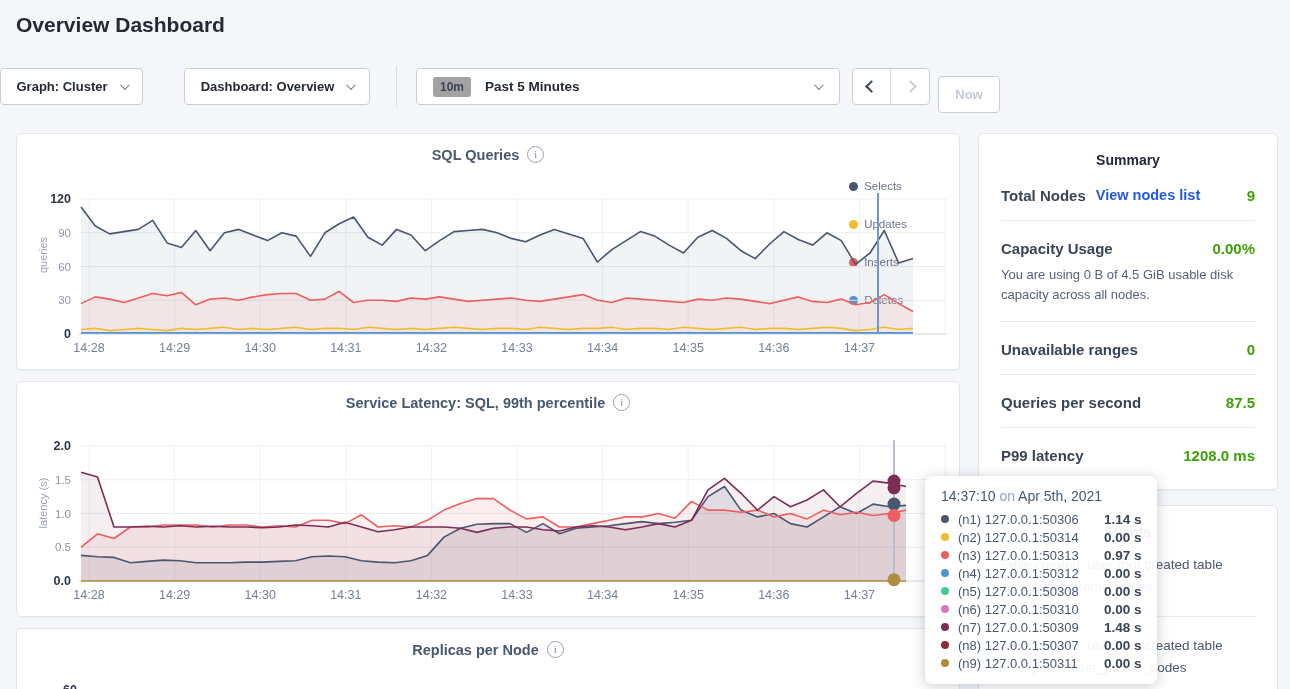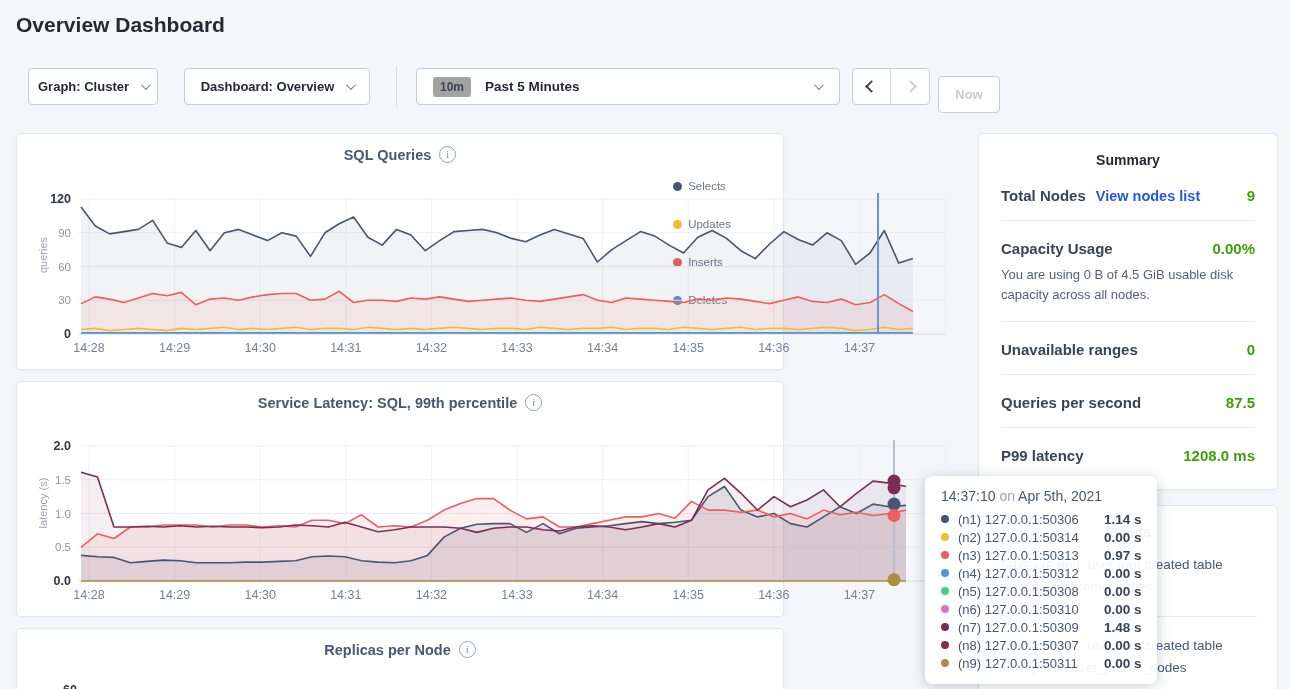--- a/index.html
+++ b/index.html
@@ -5,56 +5,56 @@
   * { margin:0; padding:0; box-sizing:border-box; }
   html,body { width:1290px; height:689px; overflow:hidden; }
   body { font-family:"Liberation Sans","DejaVu Sans",sans-serif; background:#f4f6fa; position:relative; color:#242a35; }
   .abs { position:absolute; }
 
   
   .page-title { left:16px; top:13px; font-size:21px; font-weight:600; color:#242a35; }
   .ctl { height:37px; top:68px; background:#fff; border:1px solid #c7cdd8; border-radius:4px; display:flex; align-items:center; cursor:pointer; }
   .ctl .lbl { font-size:13px; font-weight:700; color:#242a35; }
   .chev { width:7px; height:7px; border-right:1.6px solid #707a8c; border-bottom:1.6px solid #707a8c; transform:rotate(45deg) translateY(-2px); display:inline-block; }
-  .dd-graph { left:28px; width:130px; justify-content:center; gap:12px; }
+  .dd-graph { left:0; width:143px; justify-content:center; gap:12px; }
   .dd-dash  { left:184px; width:186px; justify-content:center; gap:12px; }
   .vdiv { left:396px; top:66px; width:1px; height:41px; background:#d8dce3; }
   .timesel { left:416px; width:424px; padding:0 16px; }
   .timesel .badge { background:#a3a3a3; border-radius:3px; font-size:12px; font-weight:700; color:#394455; padding:3px 7px; margin-right:14px; }
   .timesel .lbl { font-size:13.5px; }
   .timesel .chev { position:absolute; right:18px; }
   .navgrp { left:852px; top:68px; width:78px; height:37px; background:#fff; border:1px solid #c7cdd8; border-radius:4px; display:flex; }
   .navbtn { width:50%; display:flex; align-items:center; justify-content:center; cursor:pointer; }
   .navbtn:first-child { border-right:1px solid #d8dce3; }
   .arr { width:9px; height:9px; display:inline-block; }
   .arr.left  { border-left:2.2px solid #394455; border-bottom:2.2px solid #394455; transform:rotate(45deg); }
   .arr.right { border-right:2.2px solid #c9cfda; border-top:2.2px solid #c9cfda; transform:rotate(45deg); }
   .nowbtn { left:938px; width:62px; justify-content:center;margin-top:8px; }
   .nowbtn .lbl { color:#c4cad6; }
 
   
   .card { position:absolute; background:#fff; border:1px solid #e2e6ec; border-radius:5px; box-shadow:0 1px 2px rgba(50,60,80,0.04); }
-  .chart-card { left:16px; width:768px; }
+  .chart-card { left:16px; width:944px; }
   .card-title-row { position:absolute; left:0; right:0; top:12px; display:flex; align-items:center; justify-content:center; gap:8px; }
   .card-title { font-size:14.5px; font-weight:700; color:#475872; }
   .info-icon { width:17px; height:17px; border:1px solid #97a1b4; border-radius:50%; display:inline-flex; align-items:center; justify-content:center; color:#7d88a0; font-size:10.5px; font-family:"Liberation Serif","DejaVu Serif",serif; }
   .info-icon::after { content:"i"; }
   .legend { position:absolute; top:46px; right:52px; display:flex; gap:26px;flex-direction:column; }
   .legend-item { display:flex; align-items:center; gap:6px; font-size:11.5px; color:#6b7689; }
   .ldot { width:9px; height:9px; border-radius:50%; display:inline-block; }
   .ylab { position:absolute; left:-24px; font-size:11px; color:#99a2b4; transform:rotate(-90deg); transform-origin:center; width:100px; text-align:center; }
   svg text.ytick { font-size:11.5px; fill:#8b94a7; font-family:"Liberation Sans",sans-serif; }
   svg text.ytick.strong { font-size:12.5px; font-weight:700; fill:#2c3547; }
   svg text.xtick { font-size:12.5px; fill:#74809a; font-family:"Liberation Sans",sans-serif; }
 
   
   .rcol-card { left:978px; width:300px; }
   .panel-title { text-align:center; font-size:14px; font-weight:700; color:#242a35; padding-top:18px; }
   .srow { padding:0 22px; }
-  .srow .line1 { display:flex; align-items:center; margin-top:19px; }
+  .srow .line1 { display:flex; align-items:flex-start; margin-top:19px; }
   .slabel { font-size:15px; font-weight:700; color:#394455; }
   .slink { font-size:14.5px; font-weight:700; color:#2457e6; margin-left:10px; cursor:pointer; }
   .sval { margin-left:auto; font-size:15px; font-weight:700; color:#3ea108; }
   .sdesc { font-size:13px; color:#56627a; line-height:1.55; margin-top:8px; }
   .sdiv { border-bottom:1px solid #e6e9ef; margin:16px 22px 0 22px; }
 
   .event-item { padding:0 20px; font-size:13.5px; color:#475770; line-height:22px; white-space:nowrap; }
   .ediv { border-bottom:1px solid #e6e9ef; margin:18px 20px; }
 
   

